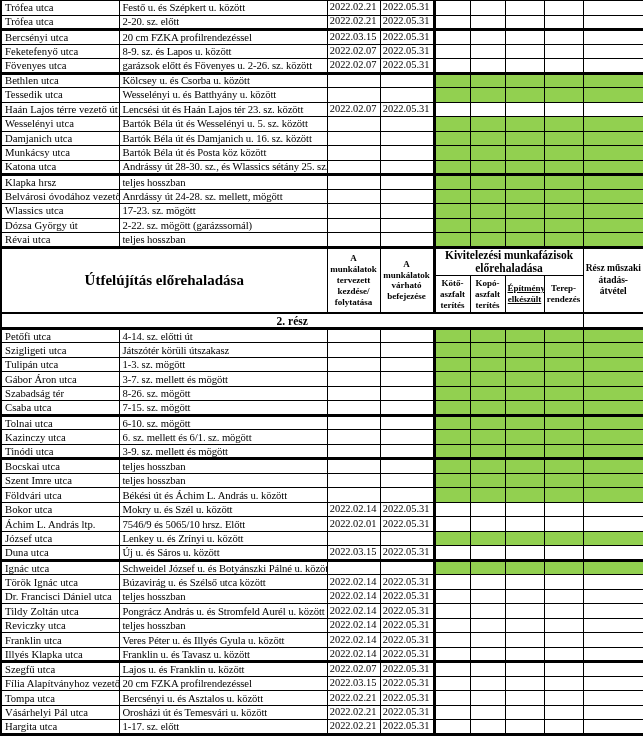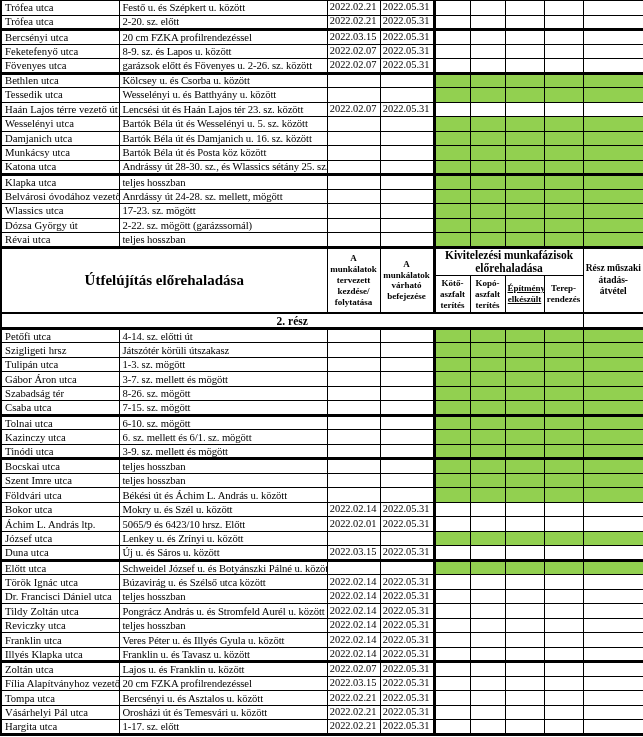--- a/index.html
+++ b/index.html
@@ -209,21 +209,21 @@
         <td class="c-desc">Andrássy út 28-30. sz., és Wlassics sétány  25. sz.</td>
         <td class="c-date"></td>
         <td class="c-date"></td>
         <td class="c-phase thick-l green" style="background: rgb(146, 208, 80);"></td>
         <td class="c-phase green" style="background: rgb(146, 208, 80);"></td>
         <td class="c-phase green" style="background: rgb(146, 208, 80);"></td>
         <td class="c-phase green" style="background: rgb(146, 208, 80);"></td>
         <td class="c-final green" style="background: rgb(146, 208, 80);"></td>
       </tr>
       <tr class="data-row">
-        <td class="c-name">Klapka utca</td>
+        <td class="c-name">Klapka hrsz</td>
         <td class="c-desc">teljes hosszban</td>
         <td class="c-date"></td>
         <td class="c-date"></td>
         <td class="c-phase thick-l green" style="background: rgb(146, 208, 80);"></td>
         <td class="c-phase green" style="background: rgb(146, 208, 80);"></td>
         <td class="c-phase green" style="background: rgb(146, 208, 80);"></td>
         <td class="c-phase green" style="background: rgb(146, 208, 80);"></td>
         <td class="c-final green" style="background: rgb(146, 208, 80);"></td>
       </tr>
       <tr class="data-row">
@@ -313,21 +313,21 @@
         <td class="c-desc">4-14. sz. előtti út</td>
         <td class="c-date"></td>
         <td class="c-date"></td>
         <td class="c-phase thick-l green" style="background: rgb(146, 208, 80);"></td>
         <td class="c-phase green" style="background: rgb(146, 208, 80);"></td>
         <td class="c-phase green" style="background: rgb(146, 208, 80);"></td>
         <td class="c-phase green" style="background: rgb(146, 208, 80);"></td>
         <td class="c-final green" style="background: rgb(146, 208, 80);"></td>
       </tr>
       <tr class="data-row">
-        <td class="c-name">Szigligeti hrsz</td>
+        <td class="c-name">Szigligeti utca</td>
         <td class="c-desc">Játszótér körüli útszakasz</td>
         <td class="c-date"></td>
         <td class="c-date"></td>
         <td class="c-phase thick-l green" style="background: rgb(146, 208, 80);"></td>
         <td class="c-phase green" style="background: rgb(146, 208, 80);"></td>
         <td class="c-phase green" style="background: rgb(146, 208, 80);"></td>
         <td class="c-phase green" style="background: rgb(146, 208, 80);"></td>
         <td class="c-final green" style="background: rgb(146, 208, 80);"></td>
       </tr>
       <tr class="data-row">
@@ -446,21 +446,21 @@
         <td class="c-date">2022.02.14</td>
         <td class="c-date">2022.05.31</td>
         <td class="c-phase thick-l"></td>
         <td class="c-phase"></td>
         <td class="c-phase"></td>
         <td class="c-phase"></td>
         <td class="c-final"></td>
       </tr>
       <tr class="data-row">
         <td class="c-name">Áchim L. András ltp.</td>
-        <td class="c-desc">5065/9 és 6423/10 hrsz. Előtt</td>
+        <td class="c-desc">7546/9 és 5065/10 hrsz. Előtt</td>
         <td class="c-date">2022.02.01</td>
         <td class="c-date">2022.05.31</td>
         <td class="c-phase thick-l"></td>
         <td class="c-phase"></td>
         <td class="c-phase"></td>
         <td class="c-phase"></td>
         <td class="c-final"></td>
       </tr>
       <tr class="data-row">
         <td class="c-name">József utca</td>
@@ -478,21 +478,21 @@
         <td class="c-desc">Új u. és Sáros u. között</td>
         <td class="c-date">2022.03.15</td>
         <td class="c-date">2022.05.31</td>
         <td class="c-phase thick-l"></td>
         <td class="c-phase"></td>
         <td class="c-phase"></td>
         <td class="c-phase"></td>
         <td class="c-final"></td>
       </tr>
       <tr class="data-row">
-        <td class="c-name">Előtt utca</td>
+        <td class="c-name">Ignác utca</td>
         <td class="c-desc">Schweidel József u. és Botyánszki Pálné u. között</td>
         <td class="c-date"></td>
         <td class="c-date"></td>
         <td class="c-phase thick-l green" style="background: rgb(146, 208, 80);"></td>
         <td class="c-phase green" style="background: rgb(146, 208, 80);"></td>
         <td class="c-phase green" style="background: rgb(146, 208, 80);"></td>
         <td class="c-phase green" style="background: rgb(146, 208, 80);"></td>
         <td class="c-final green" style="background: rgb(146, 208, 80);"></td>
       </tr>
       <tr class="data-row">
@@ -555,21 +555,21 @@
         <td class="c-desc">Franklin u. és Tavasz u. között</td>
         <td class="c-date">2022.02.14</td>
         <td class="c-date">2022.05.31</td>
         <td class="c-phase thick-l"></td>
         <td class="c-phase"></td>
         <td class="c-phase"></td>
         <td class="c-phase"></td>
         <td class="c-final"></td>
       </tr>
       <tr class="data-row">
-        <td class="c-name">Zoltán utca</td>
+        <td class="c-name">Szegfű utca</td>
         <td class="c-desc">Lajos u. és Franklin u. között</td>
         <td class="c-date">2022.02.07</td>
         <td class="c-date">2022.05.31</td>
         <td class="c-phase thick-l"></td>
         <td class="c-phase"></td>
         <td class="c-phase"></td>
         <td class="c-phase"></td>
         <td class="c-final"></td>
       </tr>
       <tr class="data-row">

